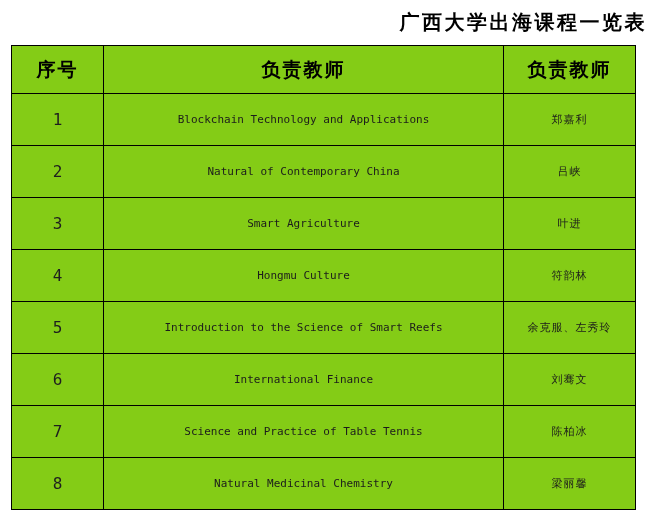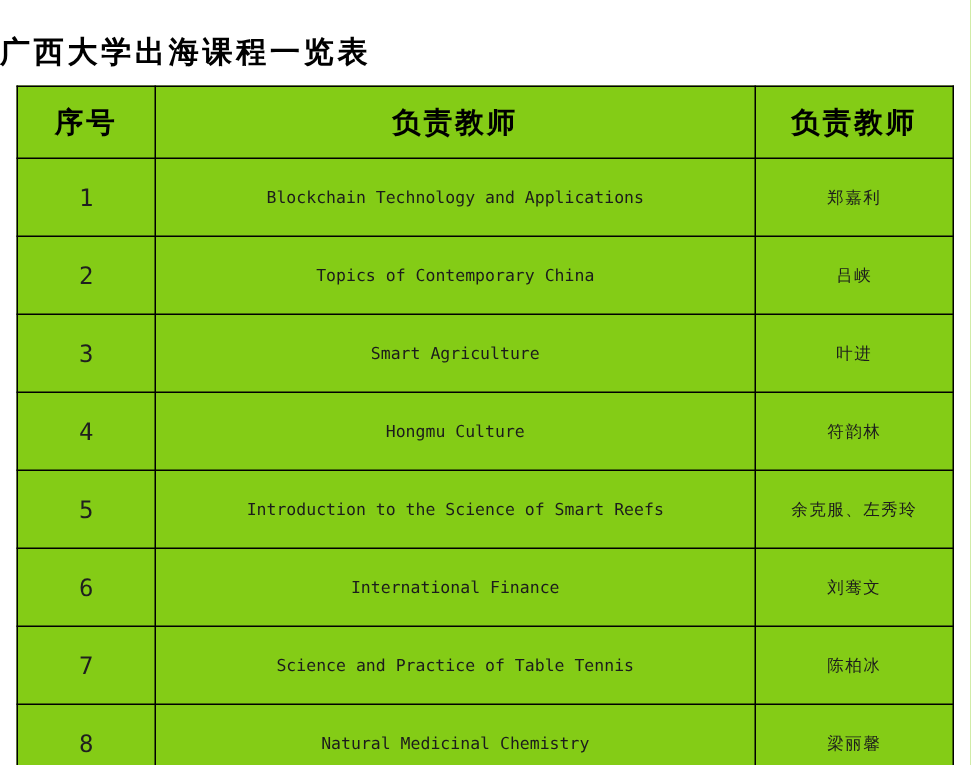--- a/index.html
+++ b/index.html
@@ -11,26 +11,26 @@
     overflow: hidden;
     font-family: "Liberation Sans", sans-serif;
   }
   .page {
     width: 647px;
     height: 510px;
     background: #ffffff;
     box-sizing: border-box;
   }
   .doc-title {
-    text-align: left;
+    text-align: right;
     font-size: 20px;
     font-weight: bold;
     color: #000000;
     letter-spacing: 2.5px;
-    padding-top: 21px;
+    padding-top: 9px;
     margin-bottom: 9px;
     font-family: "Liberation Sans", sans-serif;
   }
   table.course-table {
     border-collapse: collapse;
     margin: 0 auto;
     width: 624px;
     table-layout: fixed;
     background: #84cc16;
   }
@@ -96,21 +96,21 @@
       </tr>
     </thead>
     <tbody>
       <tr>
         <td class="cell-no">1</td>
         <td class="cell-course">Blockchain Technology and Applications</td>
         <td class="cell-teacher">郑嘉利</td>
       </tr>
       <tr>
         <td class="cell-no">2</td>
-        <td class="cell-course">Topics of Contemporary China</td>
+        <td class="cell-course">Natural of Contemporary China</td>
         <td class="cell-teacher">吕峡</td>
       </tr>
       <tr>
         <td class="cell-no">3</td>
         <td class="cell-course">Smart Agriculture</td>
         <td class="cell-teacher">叶进</td>
       </tr>
       <tr>
         <td class="cell-no">4</td>
         <td class="cell-course">Hongmu Culture</td>

